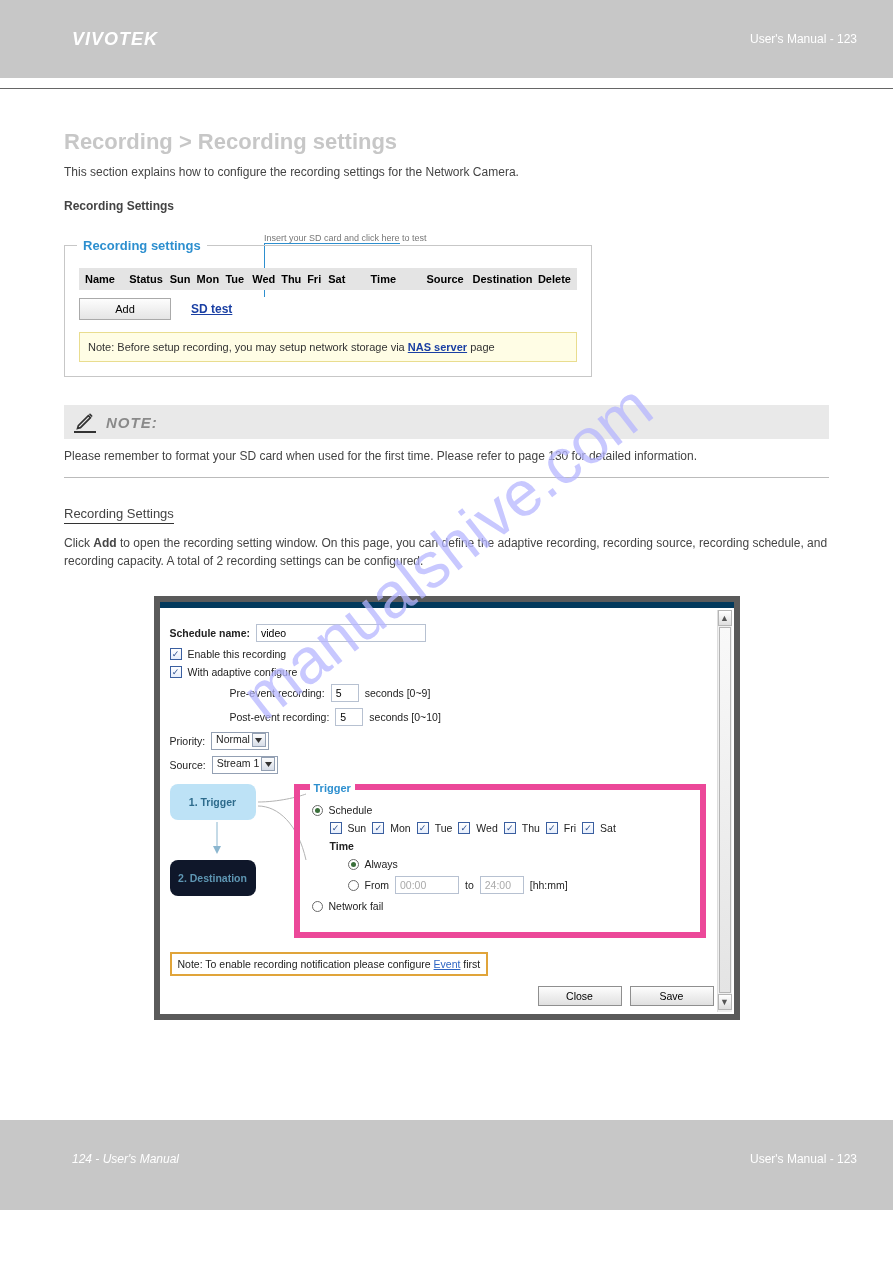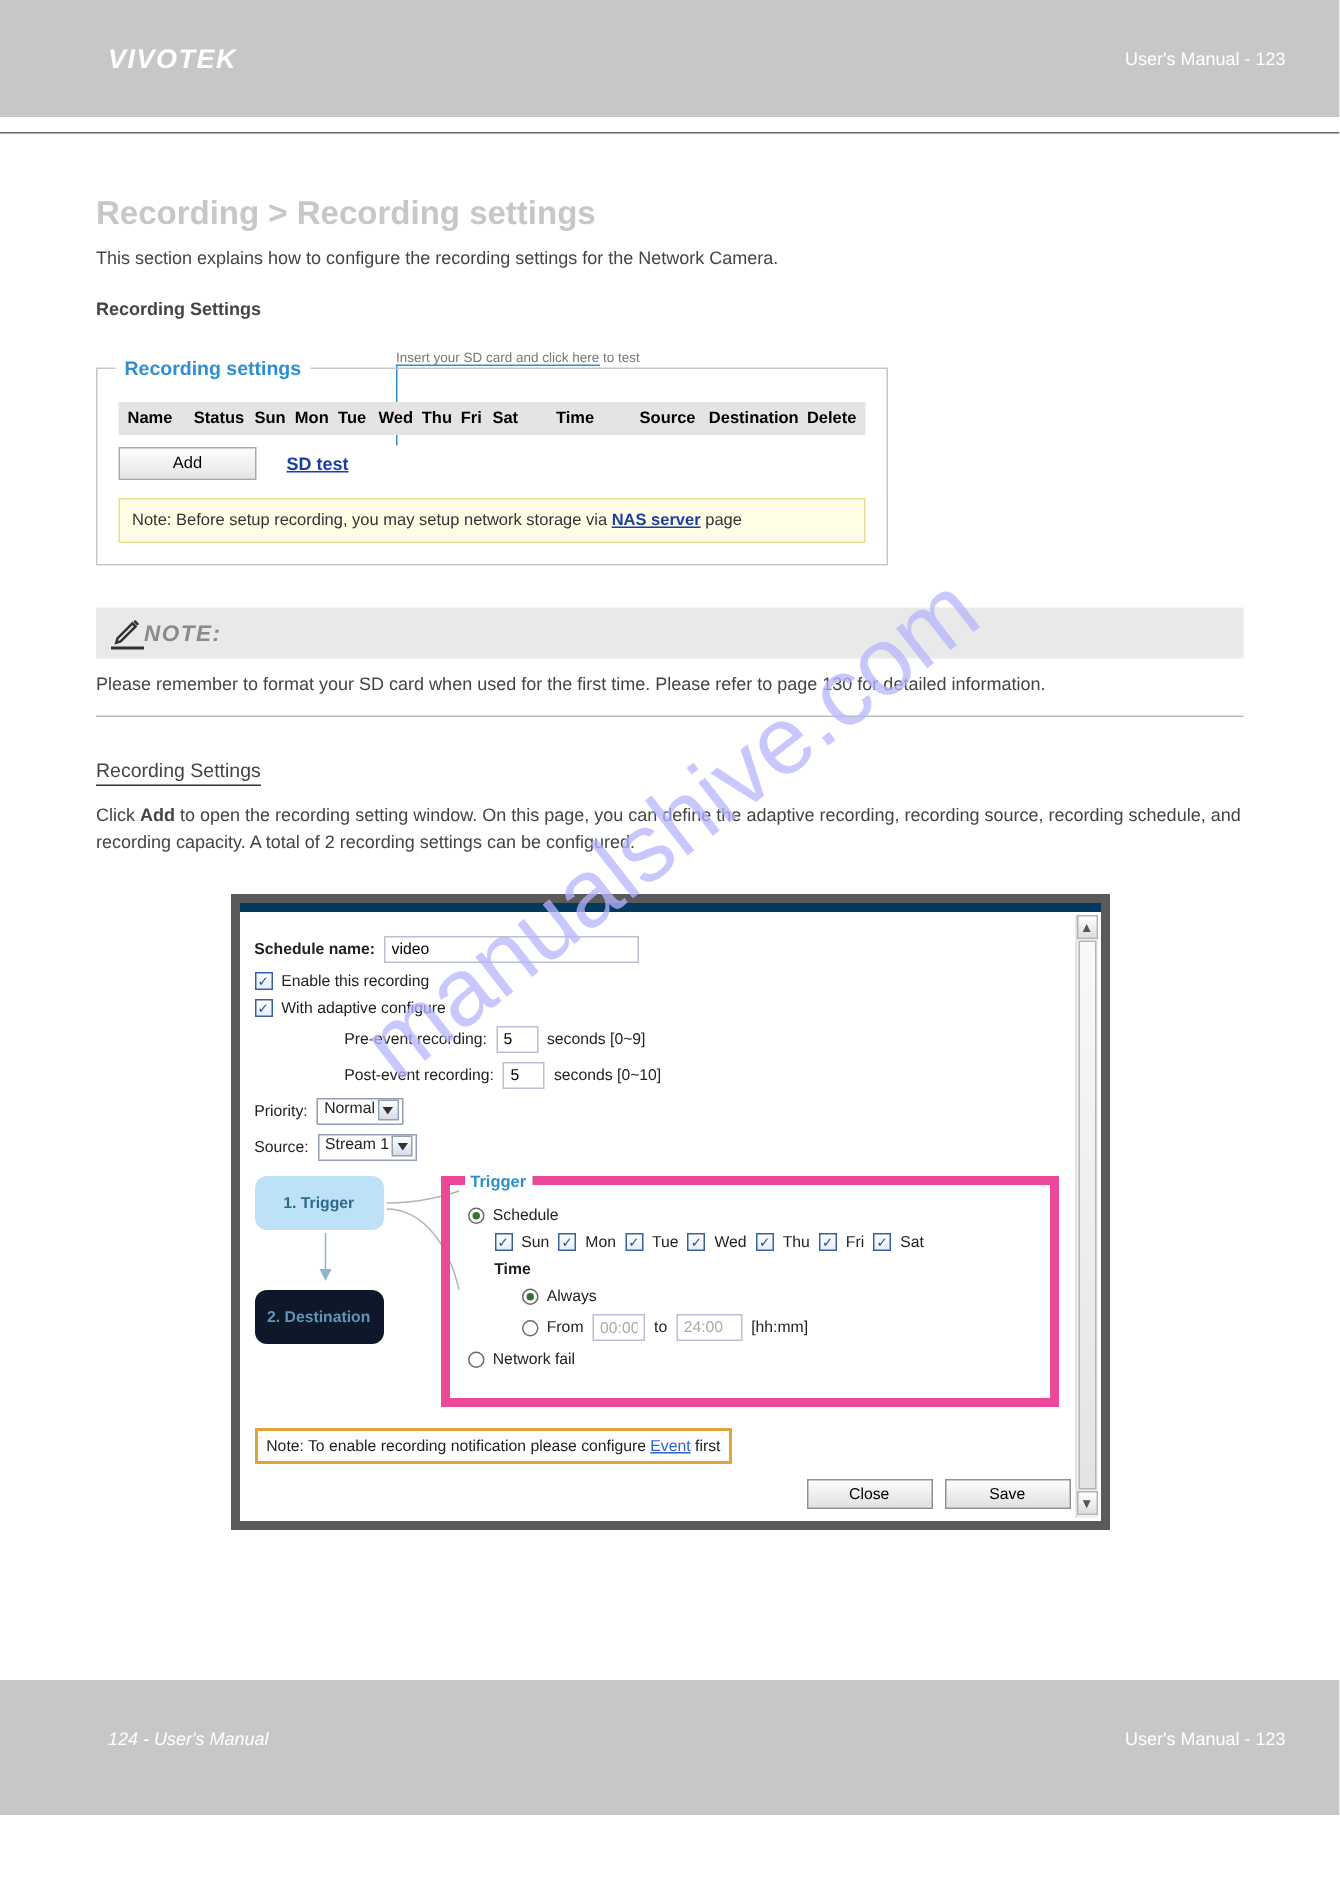--- a/index.html
+++ b/index.html
@@ -22,21 +22,21 @@
   .row2 { display: flex; align-items: center; gap: 20px; margin-top: 8px; }
   .btn-add { width: 92px; height: 22px; border: 1px solid #aaa; background: linear-gradient(#fdfdfd, #e5e5e5); font-size: 11px; cursor: pointer; }
   .sd-test { color: #1a3fa3; font-weight: bold; font-size: 12px; text-decoration: underline; }
   .note-box { background: #fffde5; border: 1px solid #e9dd8f; margin-top: 12px; padding: 8px; font-size: 11px; color: #333; }
   .note-box a { color: #1a3fa3; text-decoration: underline; font-weight: bold; }
 
   
   .pointer { position: absolute; border-left: 1px solid #2d8fcf; border-top: 1px solid #2d8fcf; }
 
   
-  .note-strip { background: #e9e9e9; margin-top: 28px; padding: 6px 0 6px 10px; display: flex; align-items: center; gap: 0; }
+  .note-strip { background: #e9e9e9; margin-top: 28px; padding: 6px 0 6px 10px; display: flex; align-items: center; gap: 10px; }
   .pencil-wrap { display: flex; flex-direction: column; align-items: center; }
   .pencil-underline { height: 2px; background: #333; width: 22px; margin-top: 0px; }
   .note-label { font-size: 15px; color: #8a8a8a; font-weight: bold; font-style: italic; letter-spacing: 1px; }
 
   .rec-subtitle { font-size: 13px; color: #444; margin-top: 28px; padding-bottom: 2px; display: inline-block; border-bottom: 1px solid #333; }
 
   
   .dialog-frame { width: 586px; border: 6px solid #5a5a5a; margin: 26px auto 0 auto; background: #fff; position: relative; }
   .dialog-topstrip { height: 6px; background: #02395c; }
   .dialog-inner { position: relative; padding: 16px 10px 8px 10px; font-size: 10.5px; color: #222; }
@@ -248,21 +248,21 @@
               <span>Sat</span>
           </div>
           <div style="margin-left:18px; font-weight:bold;">Time</div>
           <div class="field-row" style="margin-left:36px; margin-top:6px;text-align:right;">
             <span class="radio checked"></span>
             <span>Always</span>
           </div>
           <div class="field-row" style="margin-left:36px;">
             <span class="radio"></span>
             <span>From</span>
-            <input class="text-input" style="width: 35px; color: rgb(170, 170, 170);" value="00:00">
+            <input class="text-input" style="width: 64px; color: rgb(170, 170, 170);" value="00:00">
             <span>to</span>
             <input class="text-input" style="width: 44px; color: rgb(170, 170, 170);" value="24:00">
             <span>[hh:mm]</span>
           </div>
           <div class="field-row" style="margin-top:6px;">
             <span class="radio"></span>
             <span>Network fail</span>
           </div>
         </div>
       </div>

